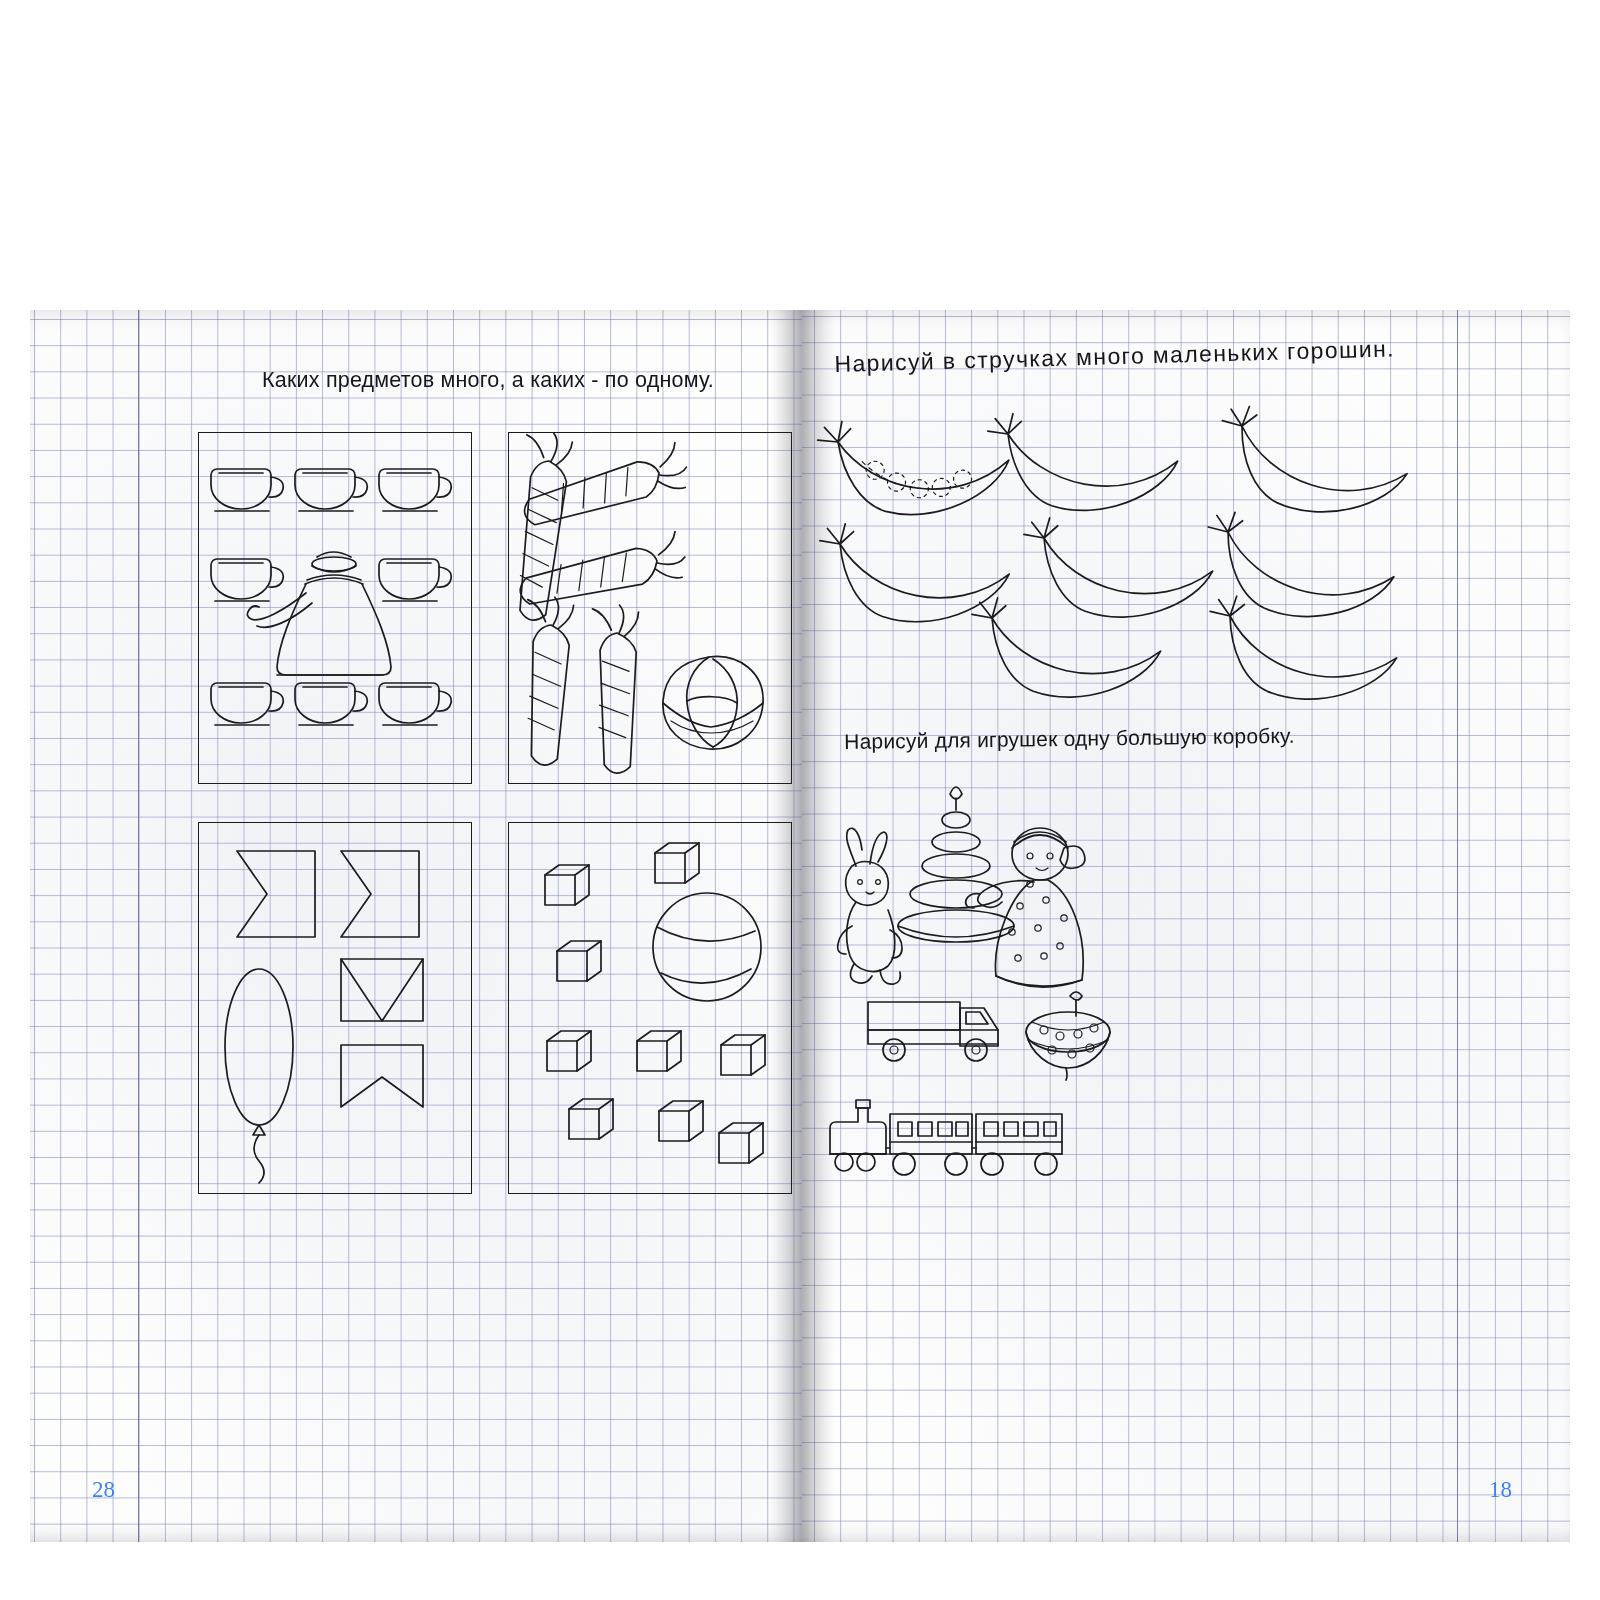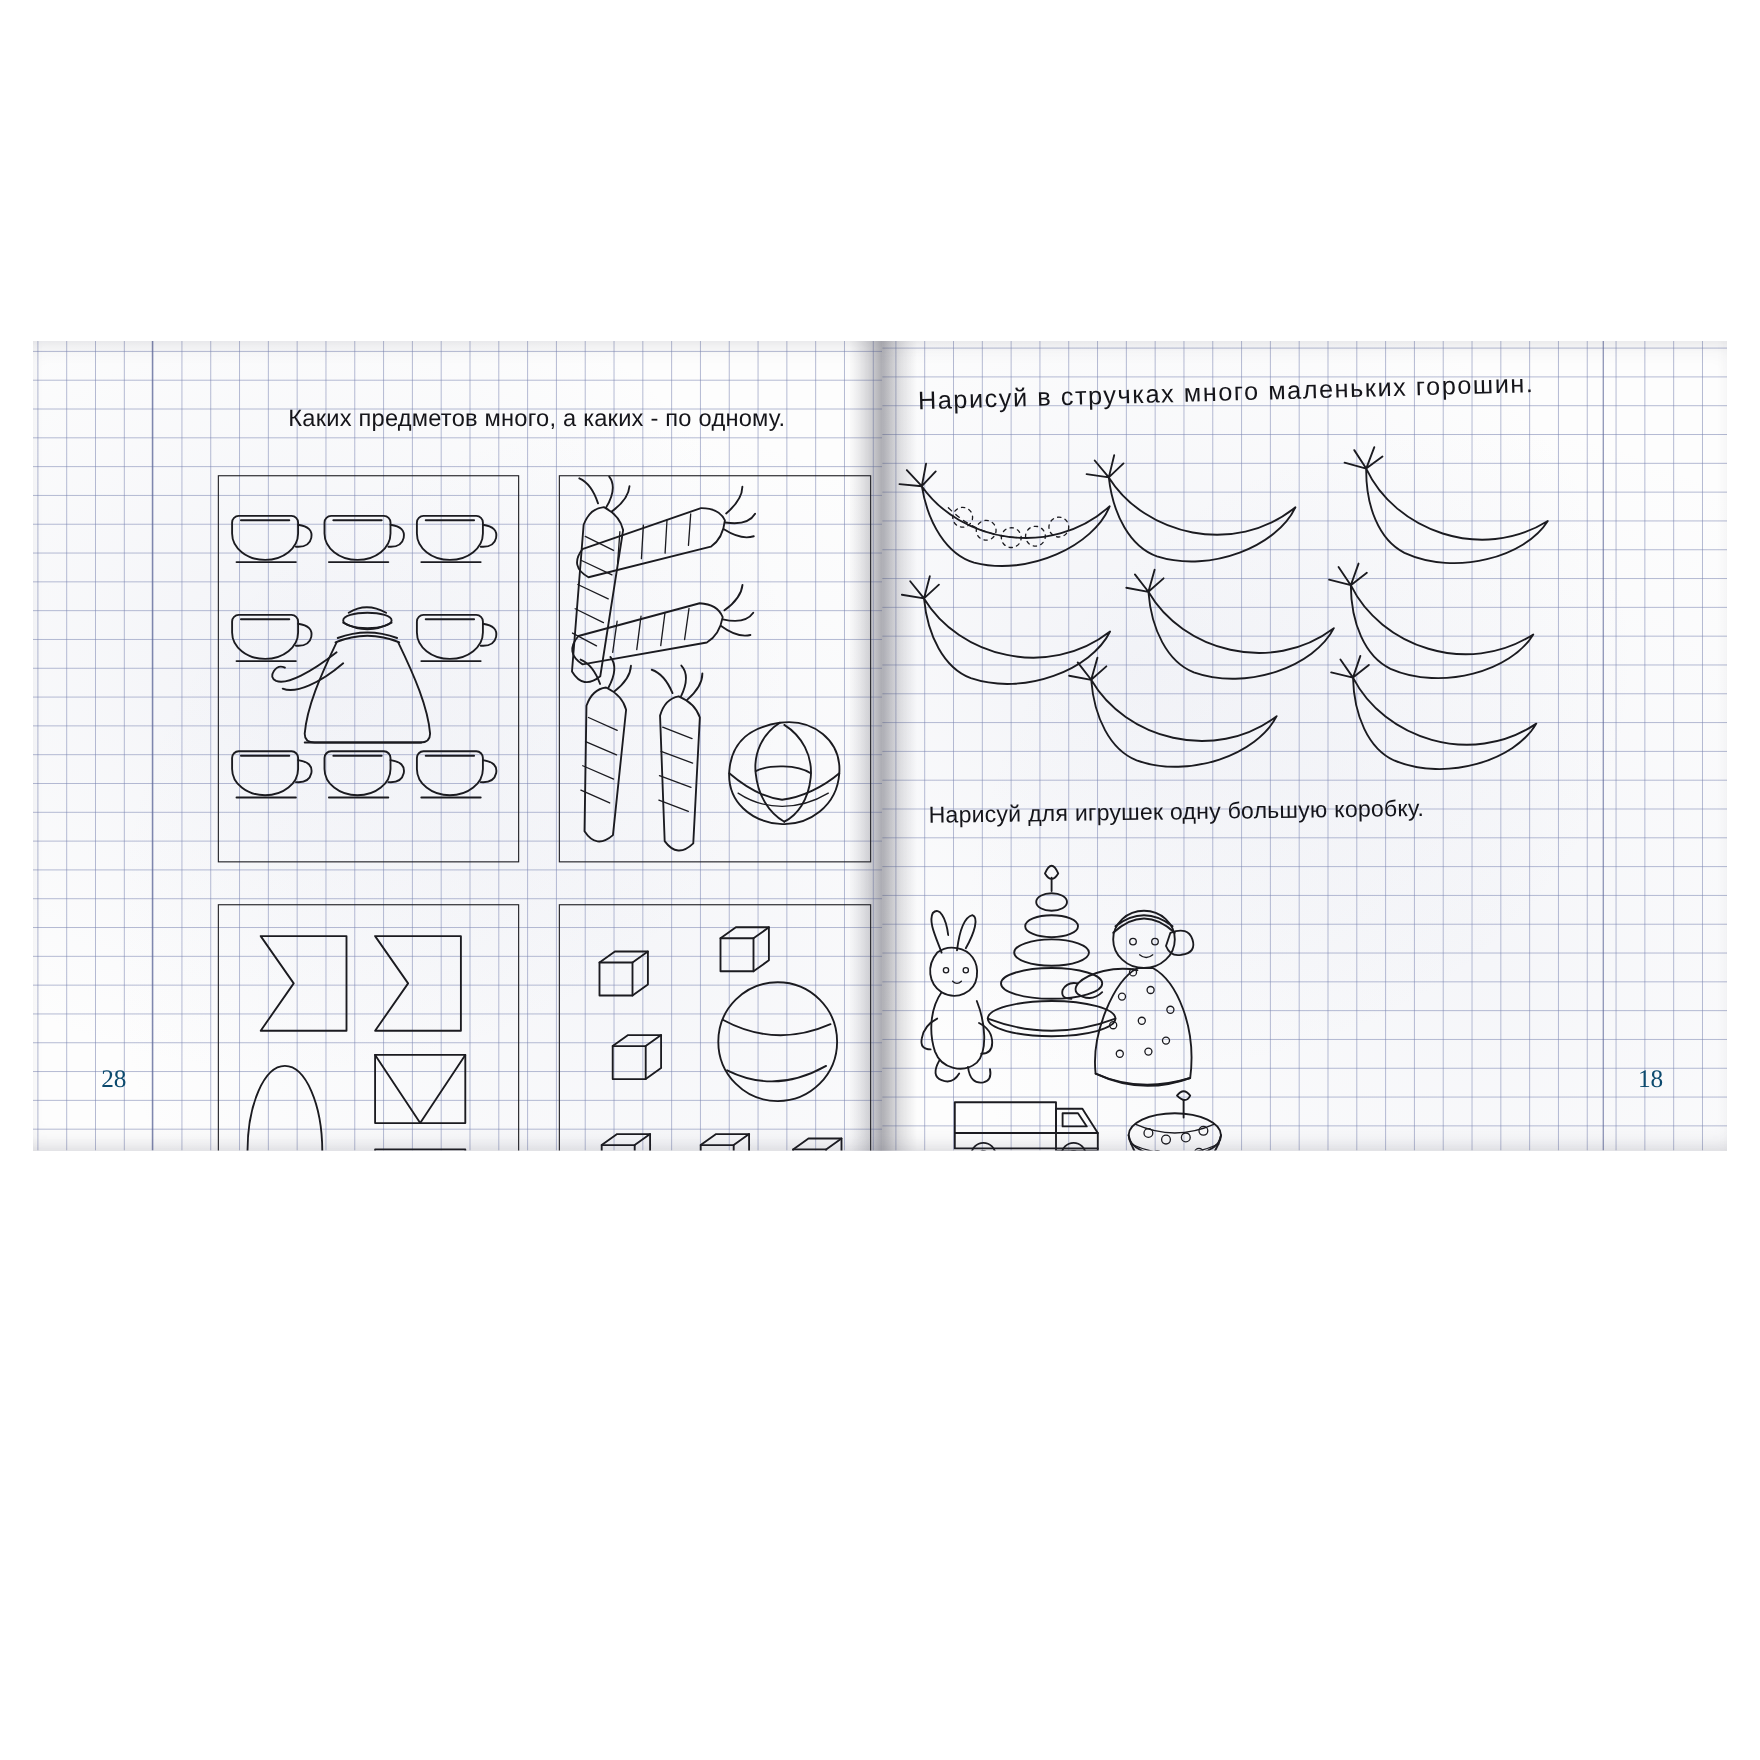--- a/index.html
+++ b/index.html
@@ -14,21 +14,21 @@
     overflow: hidden;
     position: relative;
   }
 
   
   #book {
     position: absolute;
     left: 30px;
     top: 310px;
     width: 1540px;
-    height: 736px;
+    height: 1232px;
   }
 
   .page {
     position: absolute;
     top: 0;
     height: 100%;
     background: #fdfdfd;
     overflow: hidden;
   }
   .page.left {
@@ -72,23 +72,23 @@
     bottom: 0;
     width: 0;
     border-left: 1.6px solid rgba(90,100,150,0.8);
   }
   .page.left .margin-rule { left: 108px; }
   .page.right .margin-rule { right: 112px; }
 
   
   .page-number {
     position: absolute;
-    bottom: 52px;
+    bottom: 39px;
     font-size: 23px;
-    color: #0c4a6e;
+    color: #3b82f6;
     font-family: "Liberation Serif", serif;
   }
   .page.left .page-number { left: 62px; }
   .page.right .page-number { right: 58px; }
 
   
   #spine {
     position: absolute;
     left: 742px;
     top: 0;

